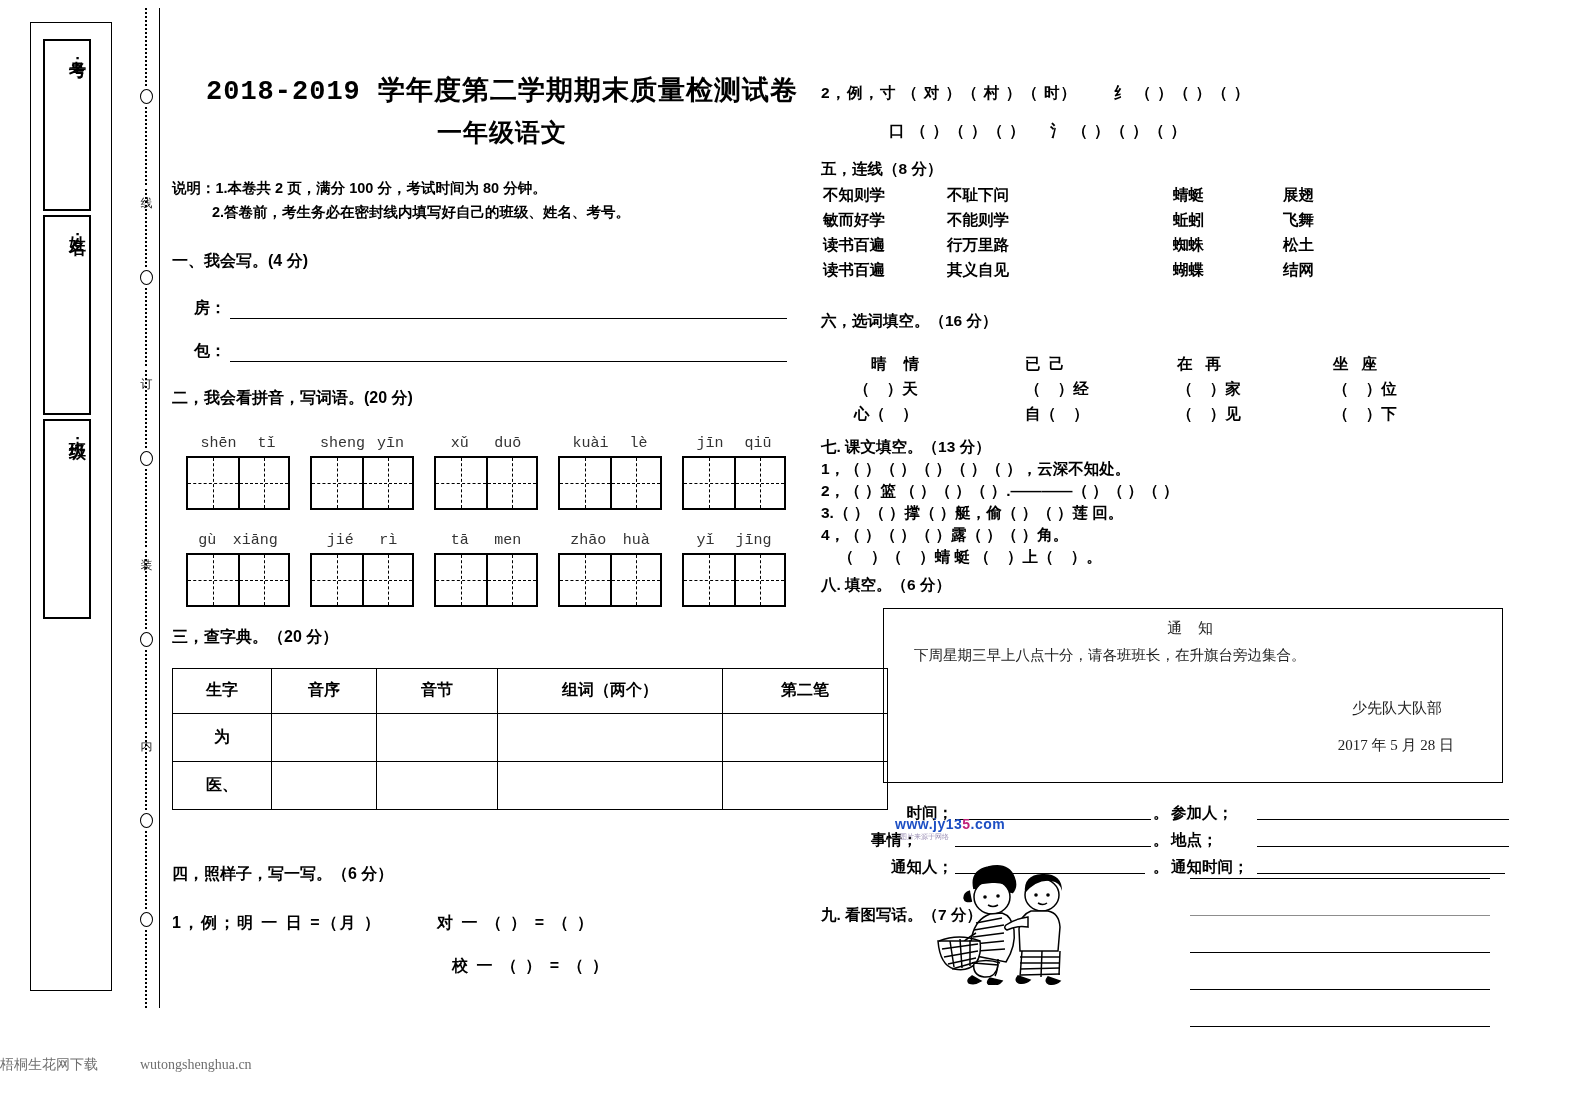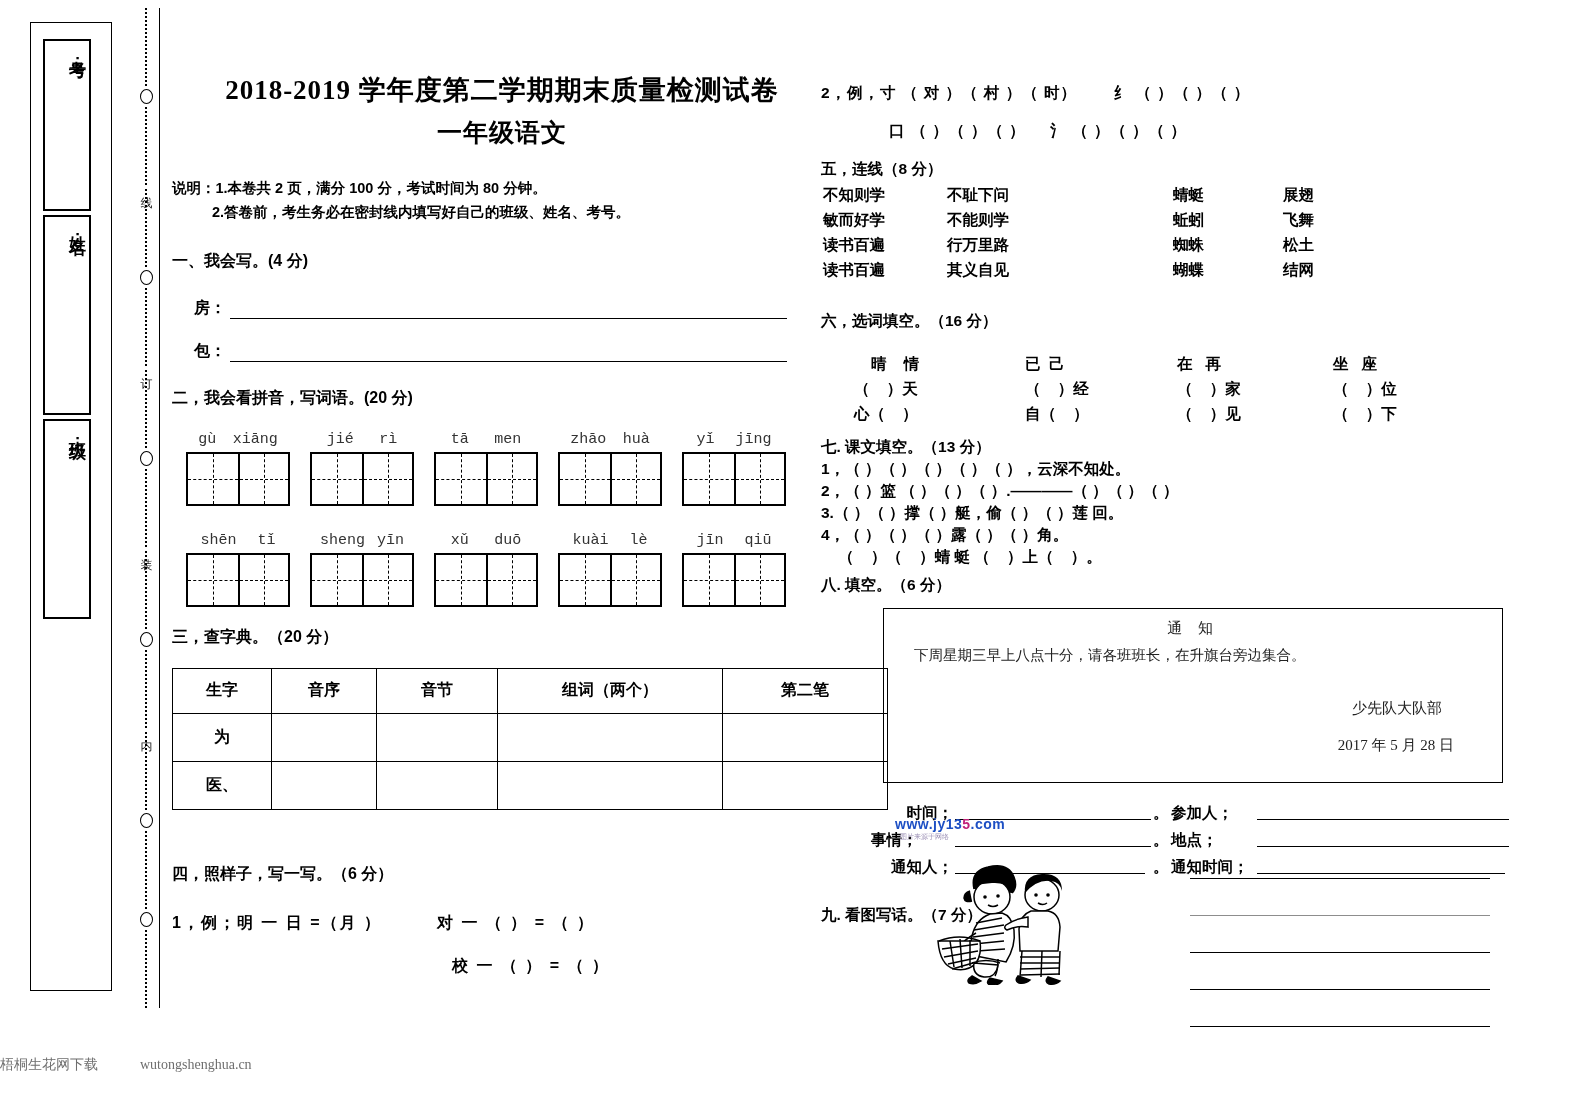--- a/index.html
+++ b/index.html
@@ -66,21 +66,21 @@
     position: absolute; left: 159px; top: 8px;
     width: 0; height: 1000px; border-left: 1.3px solid #000;
   }
 
   
   .col-left  { position: absolute; left: 172px; top: 0;  width: 660px; height: 1050px; }
   .col-right { position: absolute; left: 821px; top: 0;  width: 700px; height: 1050px; }
 
   .title1 {
     text-align: center; font-size: 27px; font-weight: 700;
-    font-family: Liberation Serif, serif;
+    font-family: Liberation Mono, monospace;
     margin-top: 72px; letter-spacing: 1px;
   }
   .title2 {
     text-align: center; font-size: 25px; font-weight: 700;
     font-family: Liberation Serif, serif;
     margin-top: 8px; letter-spacing: 1px;
   }
 
   .note {
     margin-top: 28px; font-size: 14.5px; line-height: 1.65;
@@ -266,20 +266,73 @@
       <span class="lbl">房：</span>
       <span class="rule" style="margin-right:45px"></span>
     </div>
     <div class="blankline-row" style="margin-top:22px">
       <span class="lbl">包：</span>
       <span class="rule" style="margin-right:45px"></span>
     </div>
 
     <div class="sec-h" style="margin-top:26px">二，我会看拼音，写词语。(20 分)</div>
 
+    <div class="grid-row" style="margin-top:26px; margin-left:14px">
+      <div class="grid-cell-wrap">
+        <div class="py-line">
+          <span>shēn</span>
+          <span>tǐ</span>
+        </div>
+        <div class="tzg">
+            <div class="cell"></div>
+            <div class="cell"></div>
+          </div>
+      </div>
+      <div class="grid-cell-wrap">
+        <div class="py-line">
+          <span>sheng</span>
+          <span>yīn</span>
+        </div>
+        <div class="tzg">
+            <div class="cell"></div>
+            <div class="cell"></div>
+          </div>
+      </div>
+      <div class="grid-cell-wrap">
+        <div class="py-line">
+          <span>xǔ</span>
+          <span>duō</span>
+        </div>
+        <div class="tzg">
+            <div class="cell"></div>
+            <div class="cell"></div>
+          </div>
+      </div>
+      <div class="grid-cell-wrap">
+        <div class="py-line">
+          <span>kuài</span>
+          <span>lè</span>
+        </div>
+        <div class="tzg">
+            <div class="cell"></div>
+            <div class="cell"></div>
+          </div>
+      </div>
+      <div class="grid-cell-wrap" style="margin-right:0">
+        <div class="py-line">
+          <span>jīn</span>
+          <span>qiū</span>
+        </div>
+        <div class="tzg">
+            <div class="cell"></div>
+            <div class="cell"></div>
+          </div>
+      </div>
+    </div>
+
     <div class="grid-row" style="margin-top:22px; margin-left:14px">
       <div class="grid-cell-wrap">
         <div class="py-line">
           <span>gù</span>
           <span>xiāng</span>
         </div>
         <div class="tzg">
             <div class="cell"></div>
             <div class="cell"></div>
           </div>
@@ -311,73 +364,20 @@
         </div>
         <div class="tzg">
             <div class="cell"></div>
             <div class="cell"></div>
           </div>
       </div>
       <div class="grid-cell-wrap" style="margin-right:0">
         <div class="py-line">
           <span>yǐ</span>
           <span>jīng</span>
-        </div>
-        <div class="tzg">
-            <div class="cell"></div>
-            <div class="cell"></div>
-          </div>
-      </div>
-    </div>
-
-    <div class="grid-row" style="margin-top:26px; margin-left:14px">
-      <div class="grid-cell-wrap">
-        <div class="py-line">
-          <span>shēn</span>
-          <span>tǐ</span>
-        </div>
-        <div class="tzg">
-            <div class="cell"></div>
-            <div class="cell"></div>
-          </div>
-      </div>
-      <div class="grid-cell-wrap">
-        <div class="py-line">
-          <span>sheng</span>
-          <span>yīn</span>
-        </div>
-        <div class="tzg">
-            <div class="cell"></div>
-            <div class="cell"></div>
-          </div>
-      </div>
-      <div class="grid-cell-wrap">
-        <div class="py-line">
-          <span>xǔ</span>
-          <span>duō</span>
-        </div>
-        <div class="tzg">
-            <div class="cell"></div>
-            <div class="cell"></div>
-          </div>
-      </div>
-      <div class="grid-cell-wrap">
-        <div class="py-line">
-          <span>kuài</span>
-          <span>lè</span>
-        </div>
-        <div class="tzg">
-            <div class="cell"></div>
-            <div class="cell"></div>
-          </div>
-      </div>
-      <div class="grid-cell-wrap" style="margin-right:0">
-        <div class="py-line">
-          <span>jīn</span>
-          <span>qiū</span>
         </div>
         <div class="tzg">
             <div class="cell"></div>
             <div class="cell"></div>
           </div>
       </div>
     </div>
 
     <div class="sec-h" style="margin-top:20px">三，查字典。（20 分）</div>
 

